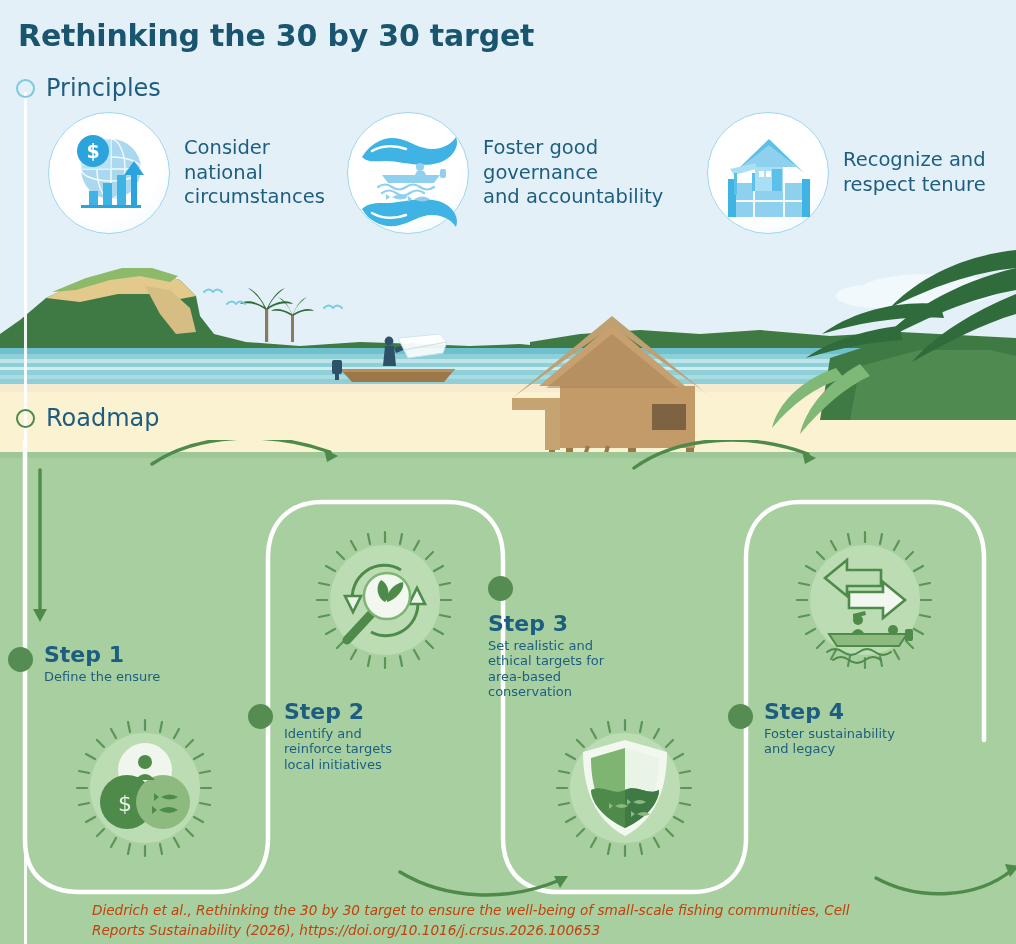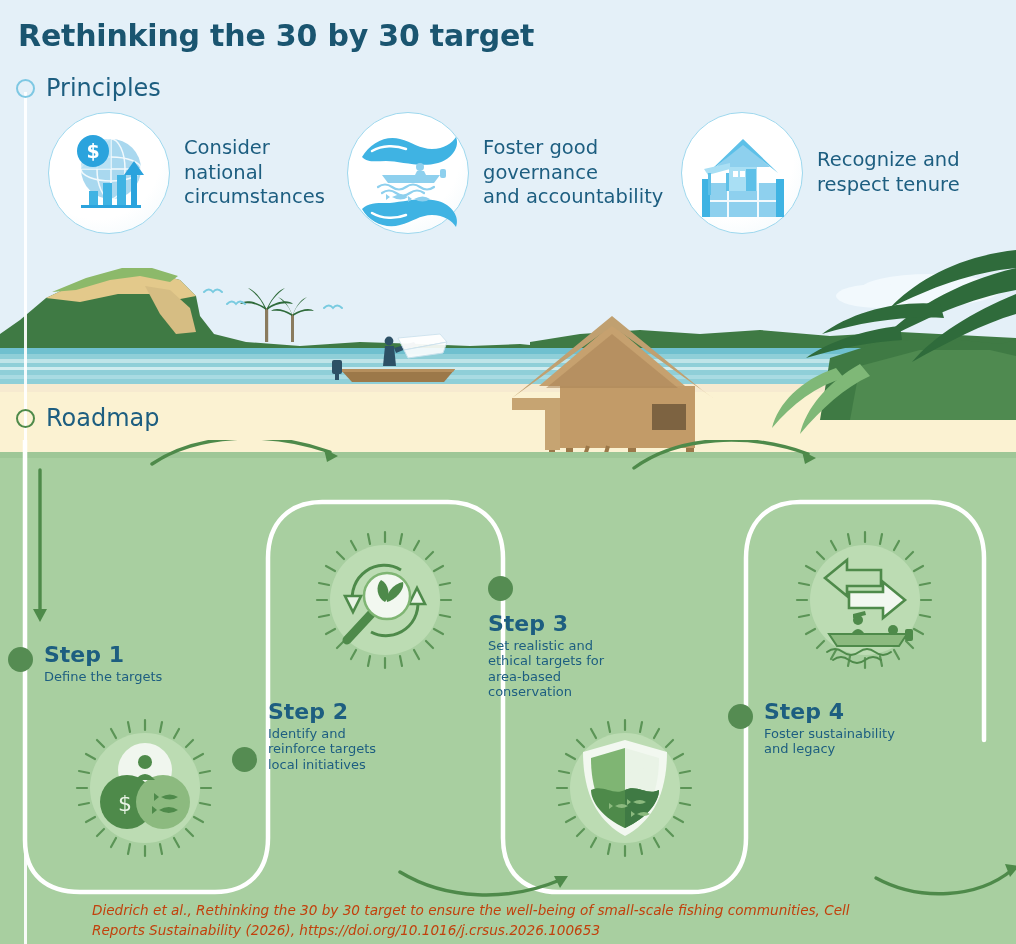--- a/index.html
+++ b/index.html
@@ -38,29 +38,29 @@
   
   .principle { position:absolute; display:flex; align-items:center; gap:14px; }
   .pcircle {
     width:122px; height:122px; border-radius:50%;
     background:radial-gradient(circle at 40% 35%, #ffffff 60%, #eef7fb 100%);
     border:1.6px solid #9ed8ee; flex:none; position:relative;
   }
   .ptext { font-size:19.5px; line-height:1.26; color:#1d5e80; white-space:pre-line; }
   #pr-0 { left:48px;  top:112px; }
   #pr-1 { left:347px; top:112px; }
-  #pr-2 { left:681px; top:112px; }
+  #pr-2 { left:707px; top:112px; }
 
   
   .step { position:absolute; display:flex; gap:11px; align-items:flex-start; }
   .step-dot { width:25px; height:25px; border-radius:50%; background:#558c52; flex:none; margin-top:4px; }
   .step-title { font-size:22px; font-weight:bold; color:#1d5e80; line-height:1.12; }
   .step-desc  { font-size:13px; color:#1d5e80; line-height:1.2; white-space:pre-line; margin-top:1px; }
   #st-0 { left:8px;   top:604px;margin-top:39px; }
-  #st-1 { left:232px; top:700px;align-items:flex-end; }
+  #st-1 { left:248px; top:700px; }
   #st-2 { left:488px; top:572px;flex-direction:column; }
   #st-3 { left:728px; top:700px; }
 
   
   .badge { position:absolute; width:140px; height:140px; }
   #bd-0 { left:75px;  top:718px; }
   #bd-1 { left:315px; top:530px; }
   #bd-2 { left:555px; top:718px; }
   #bd-3 { left:795px; top:530px; }
 
@@ -488,21 +488,21 @@
     <g stroke="#4e8a4a" stroke-width="2" fill="none" stroke-linecap="round">
       <path d="M32,122 q8,-6 16,0 q8,6 16,0 q8,-6 16,0 q8,6 16,0"></path>
       <path d="M38,130 q8,-6 16,0 q8,6 16,0 q8,-6 16,0"></path>
     </g>
   </svg>
 
   <div class="step" id="st-0">
     <span class="step-dot"></span>
     <span>
       <span class="step-title" style="display:block">Step 1</span>
-      <span class="step-desc" style="display:block">Define the targets</span>
+      <span class="step-desc" style="display:block">Define the ensure</span>
     </span>
   </div>
   <div class="step" id="st-1">
     <span class="step-dot"></span>
     <span>
       <span class="step-title" style="display:block">Step 2</span>
       <span class="step-desc" style="display:block">Identify and
 reinforce targets
 local initiatives</span>
     </span>

